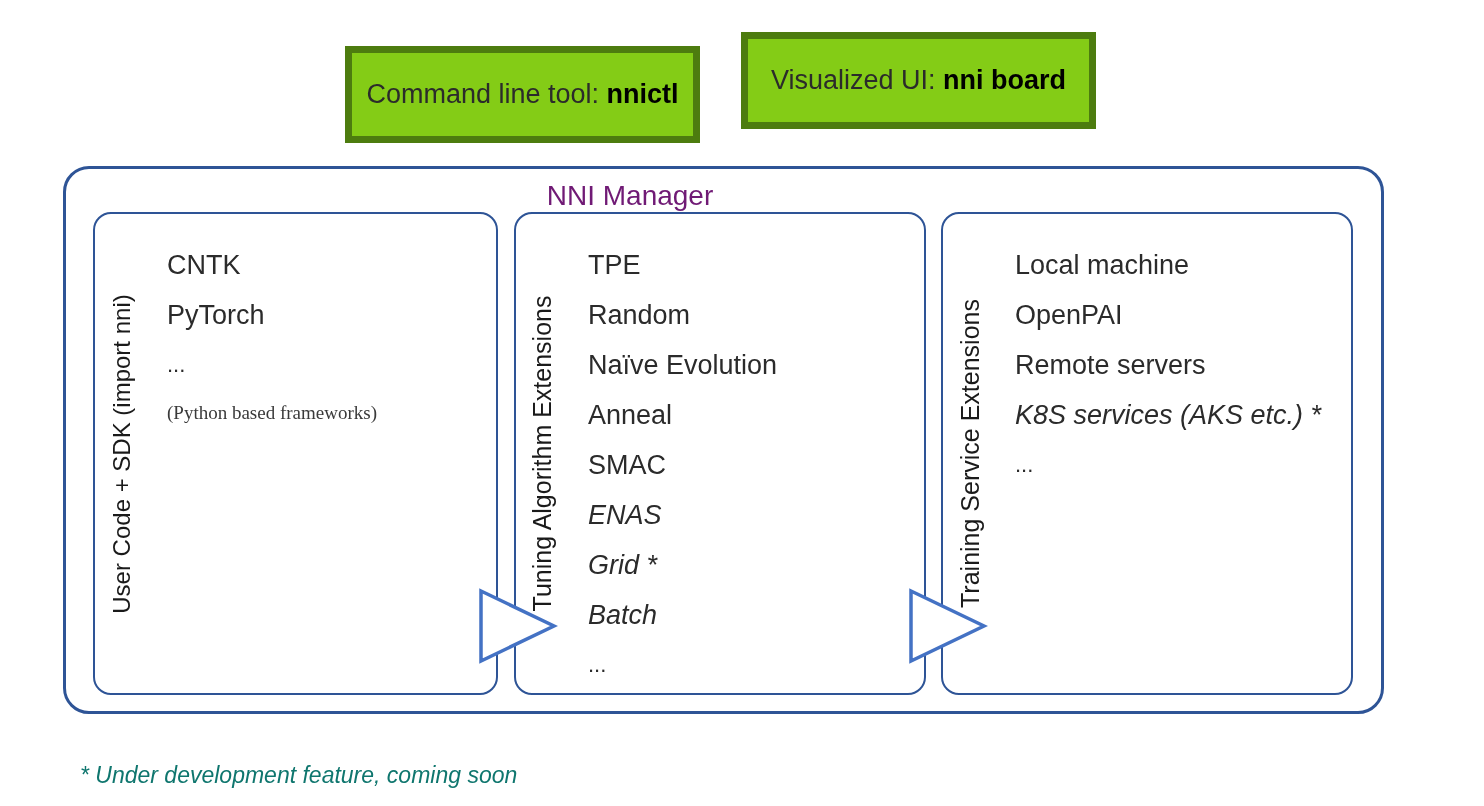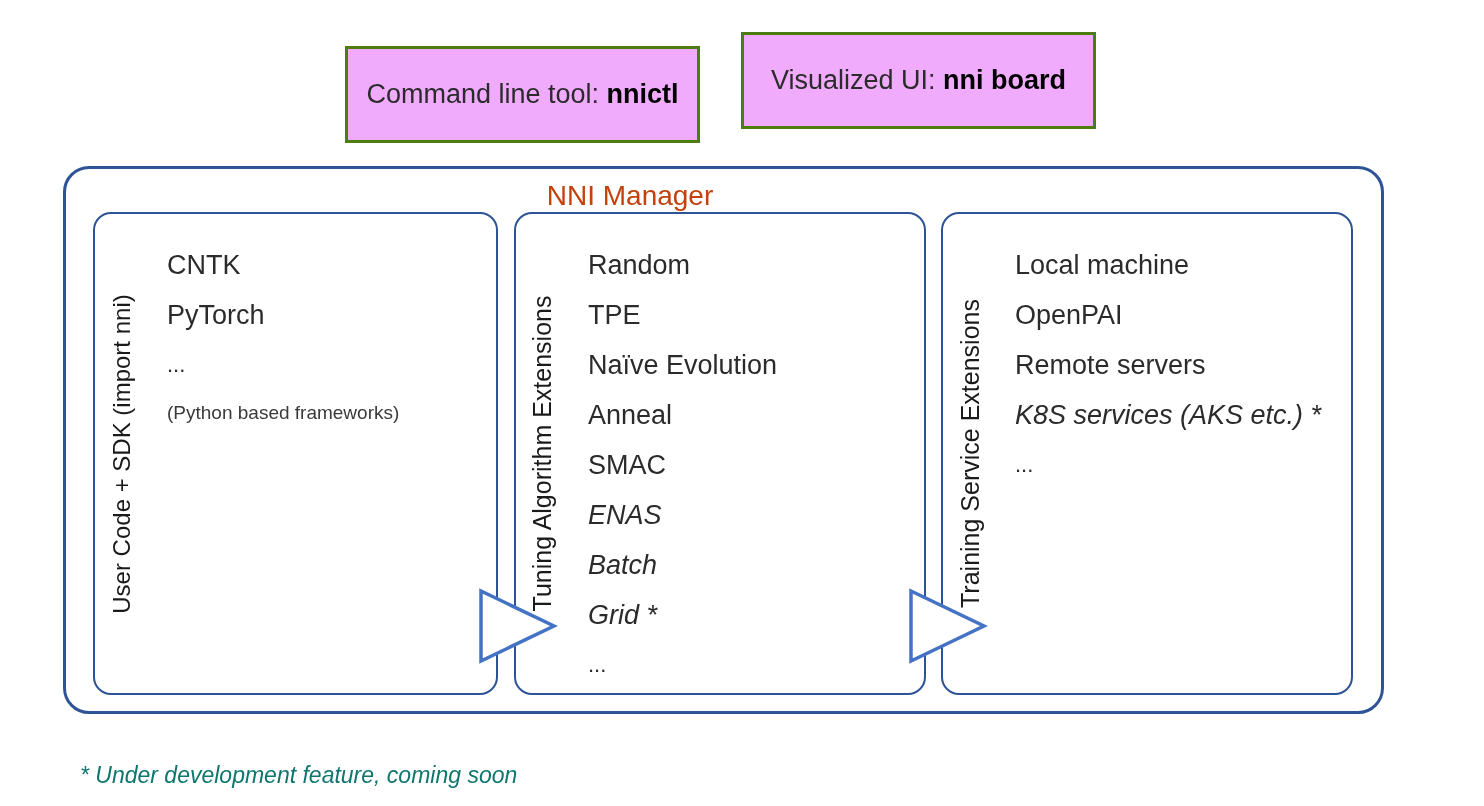--- a/index.html
+++ b/index.html
@@ -15,22 +15,22 @@
     position: relative;
     width: 1484px;
     height: 806px;
     background: #ffffff;
     overflow: hidden;
   }
 
   
   .top-box {
     position: absolute;
-    border: 3px solid #4d7c0f;
-    background: #f0abfc;
+    border: 7px solid #4d7c0f;
+    background: #84cc16;
     display: flex;
     align-items: center;
     justify-content: center;
     box-sizing: border-box;
   }
   .top-box .label {
     font-size: 27px;
     color: #2b2b2b;
     white-space: nowrap;
     letter-spacing: 0px;
@@ -55,21 +55,21 @@
     box-sizing: border-box;
     background: #ffffff;
   }
   #nni-title {
     position: absolute;
     left: 0;
     top: 180px;
     width: 1260px;
     text-align: center;
     font-size: 28px;
-    color: #c2410c;
+    color: #701a75;
     z-index: 5;
     pointer-events: none;
   }
 
   
   .col-box {
     position: absolute;
     border: 2.5px solid #2E5496;
     border-radius: 18px;
     background: #ffffff;
@@ -107,21 +107,21 @@
     right: 8px;
   }
   .item {
     font-size: 27px;
     line-height: 50px;
     height: 50px;
     color: #2b2b2b;
     white-space: nowrap;
   }
   .item.italic { font-style: italic; }
-  .item.small  { font-size: 19px; line-height: 46px; height: 46px; color: #3a3a3a; }
+  .item.small  { font-size: 19px; line-height: 46px; height: 46px; color: #3a3a3a; font-family: Liberation Serif, serif; }
   .item.dots   { font-size: 22px; }
 
   
   .arrow-svg {
     position: absolute;
     z-index: 8;
     pointer-events: none;
   }
   #arrow-1 { left: 478px; top: 588px; }
   #arrow-2 { left: 908px; top: 588px; }
@@ -167,28 +167,28 @@
       <div class="item dots">...</div>
       <div class="item small">(Python based frameworks)</div>
     </div>
   </div>
 
   <div class="col-box" id="col-tuning">
     <div class="vlabel">
       <span>Tuning Algorithm Extensions</span>
     </div>
     <div class="items">
+      <div class="item">TPE</div>
       <div class="item">Random</div>
-      <div class="item">TPE</div>
       <div class="item">Naïve Evolution</div>
       <div class="item">Anneal</div>
       <div class="item">SMAC</div>
       <div class="item italic">ENAS</div>
+      <div class="item italic">Grid *</div>
       <div class="item italic">Batch</div>
-      <div class="item italic">Grid *</div>
       <div class="item dots">...</div>
     </div>
   </div>
 
   <div class="col-box" id="col-service">
     <div class="vlabel">
       <span>Training Service Extensions</span>
     </div>
     <div class="items">
       <div class="item">Local machine</div>

